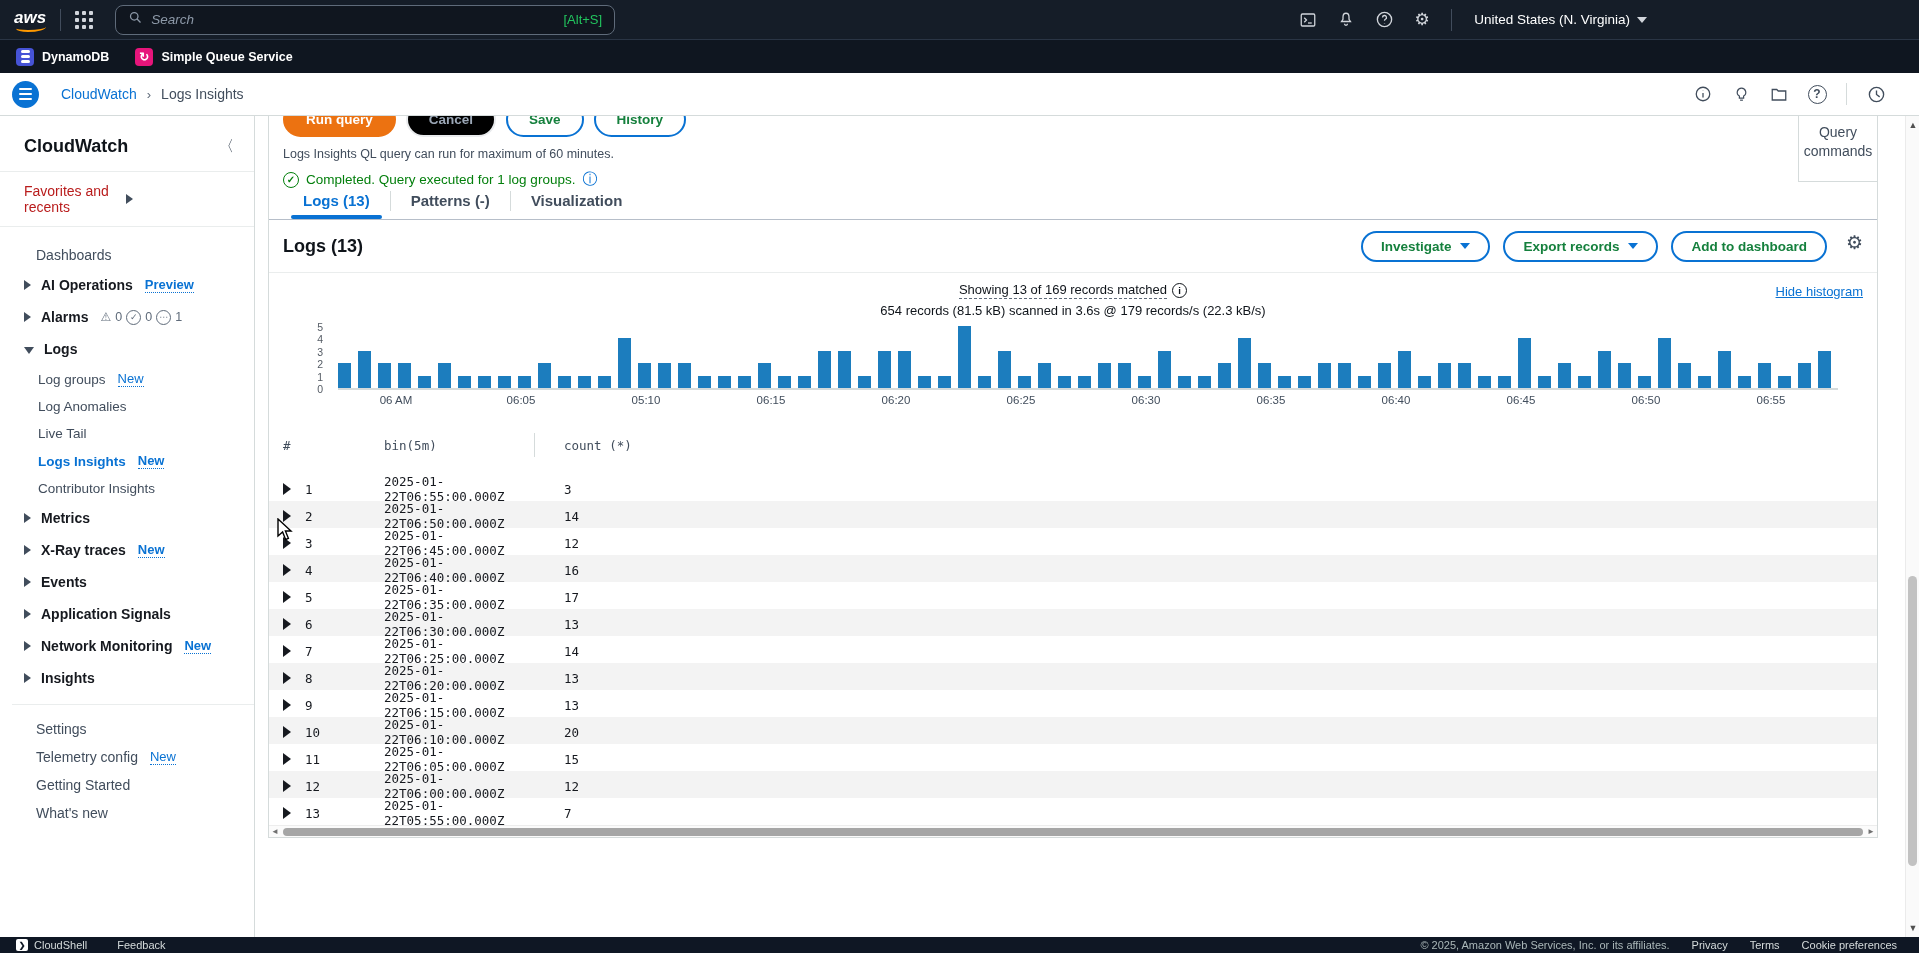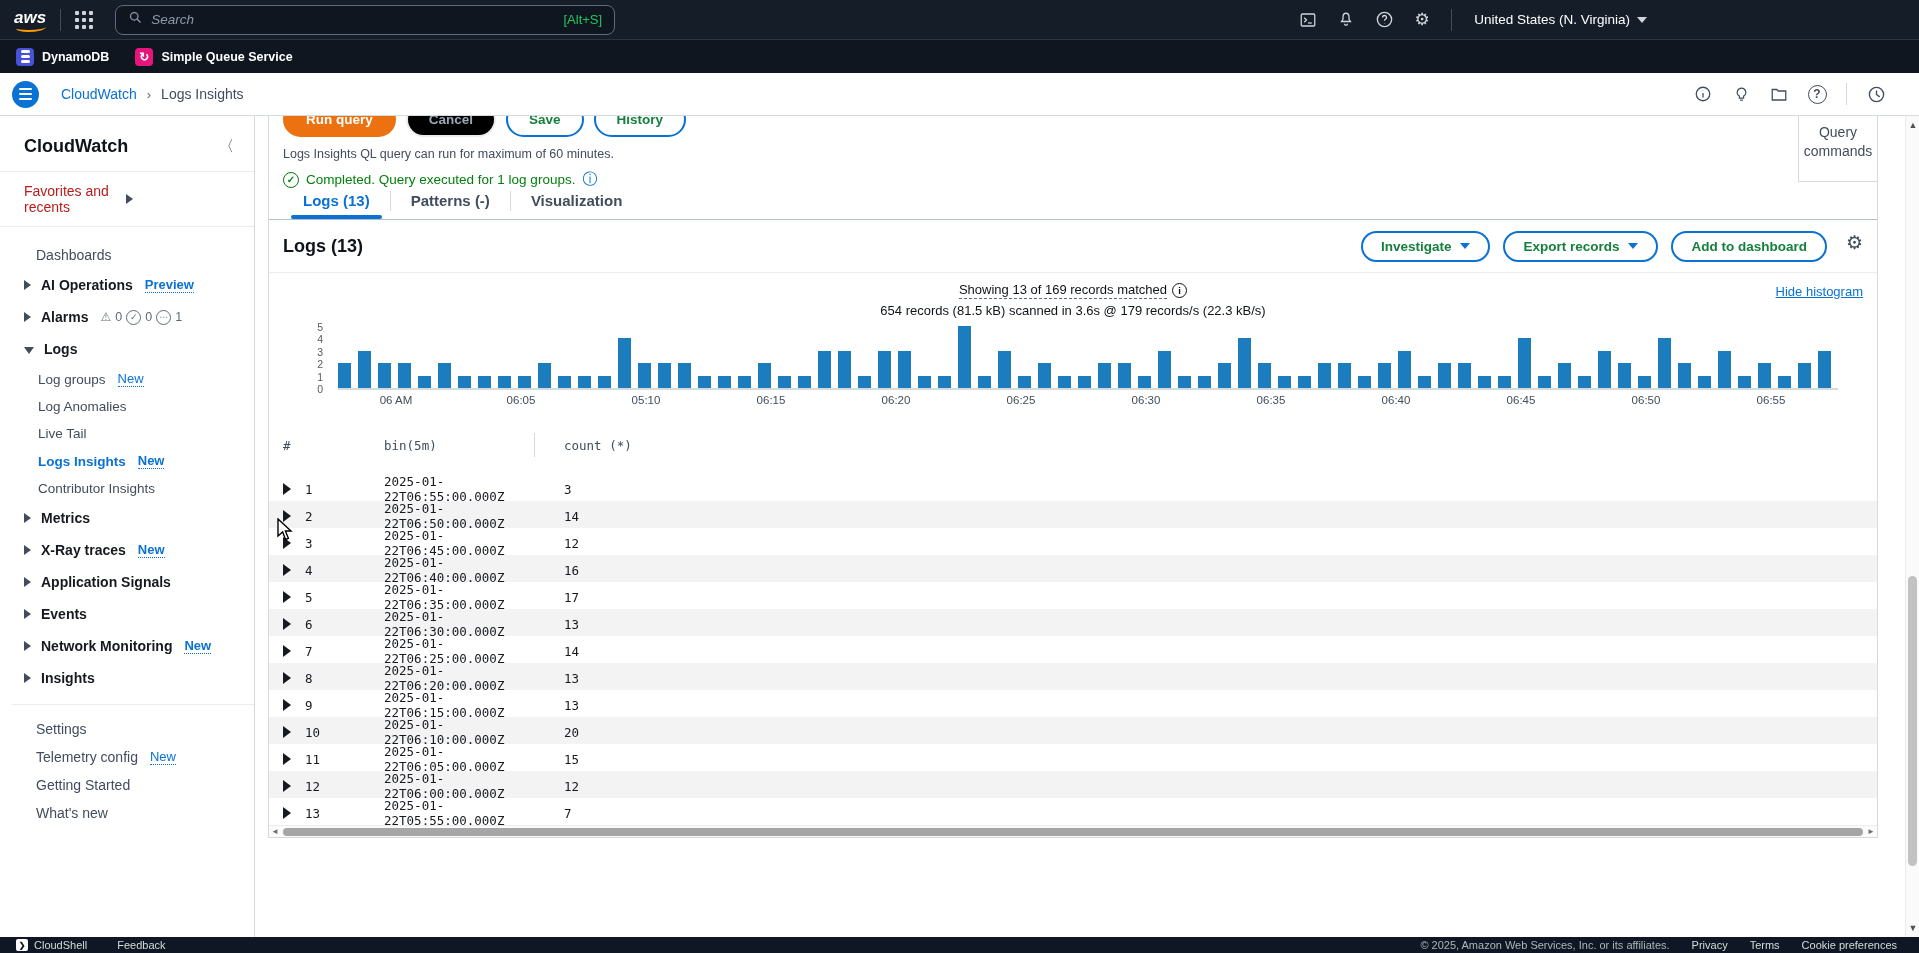--- a/index.html
+++ b/index.html
@@ -372,25 +372,25 @@
         <span class="tri"></span>
         <span>Metrics</span>
       </div>
       <div class="sb-item group">
         <span class="tri"></span>
         <span>X-Ray traces</span>
         <span class="newlink">New</span>
       </div>
       <div class="sb-item group">
         <span class="tri"></span>
+        <span>Events</span>
+      </div>
+      <div class="sb-item group">
+        <span class="tri"></span>
         <span>Application Signals</span>
-      </div>
-      <div class="sb-item group">
-        <span class="tri"></span>
-        <span>Events</span>
       </div>
       <div class="sb-item group">
         <span class="tri"></span>
         <span>Network Monitoring</span>
         <span class="newlink">New</span>
       </div>
       <div class="sb-item group">
         <span class="tri"></span>
         <span>Insights</span>
       </div>

